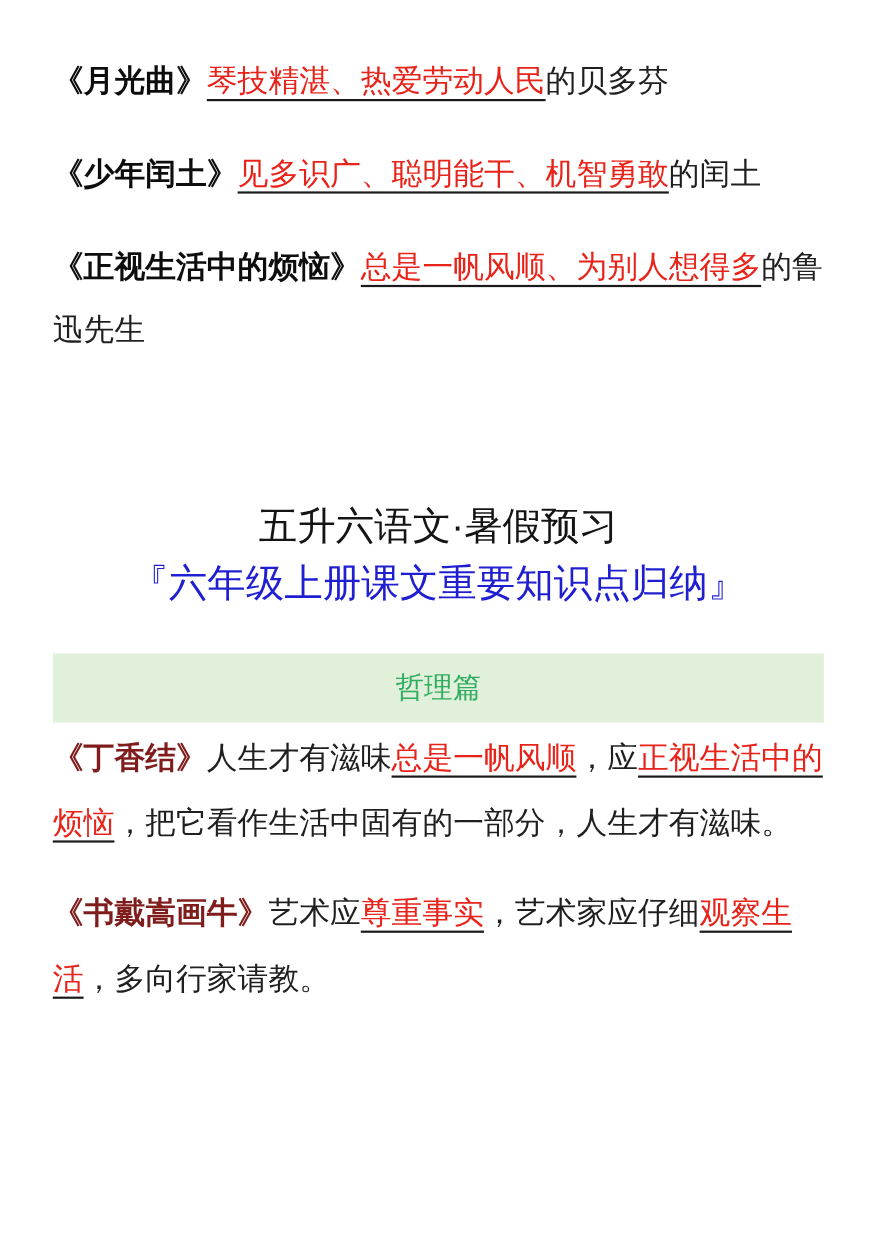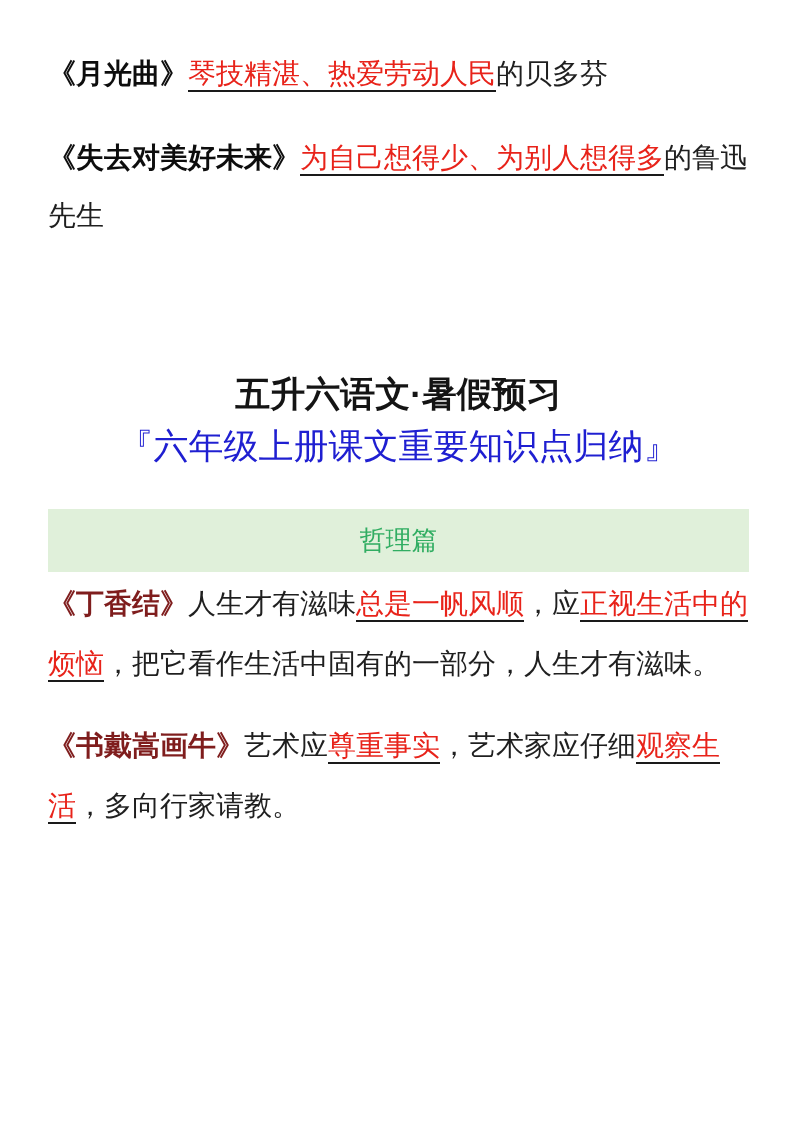--- a/index.html
+++ b/index.html
@@ -43,21 +43,21 @@
     color:var(--red);
     text-decoration:underline;
     text-decoration-color:var(--underline);
     text-decoration-thickness:2px;
     text-underline-offset:7px;
   }
   
   .main-title{
     margin-top:124px;
     font-size:35px;
-    font-weight:700;
+    font-weight:400;
     line-height:52px;
     text-align:center;
     color:#141414;
   }
   .sub-title{
     font-size:35px;
     font-weight:400;
     line-height:52px;
     text-align:center;
     color:var(--blue);
@@ -89,21 +89,22 @@
     color:#7f1d1d;
   }
 </style>
 </head>
 <body>
 
 <div class="page">
 
   <section class="top-entries" id="top-entries">
       <p class="entry"><strong class="book-title">《月光曲》</strong><span class="seg-red">琴技精湛、热爱劳动人民</span><span class="seg-normal">的贝多芬</span></p>
-      <p class="entry"><strong class="book-title">《失去对美好未来》</strong><span class="seg-red">为自己想得少、为别人想得多</span><span class="seg-normal">的鲁迅先生</span></p>
+      <p class="entry"><strong class="book-title">《少年闰土》</strong><span class="seg-red">见多识广、聪明能干、机智勇敢</span><span class="seg-normal">的闰土</span></p>
+      <p class="entry"><strong class="book-title">《正视生活中的烦恼》</strong><span class="seg-red">总是一帆风顺、为别人想得多</span><span class="seg-normal">的鲁迅先生</span></p>
     </section>
 
   <h1 class="main-title">五升六语文·暑假预习</h1>
 
   <h2 class="sub-title">『六年级上册课文重要知识点归纳』</h2>
 
   <div class="banner">
     <span class="banner-label">哲理篇</span>
   </div>
 

